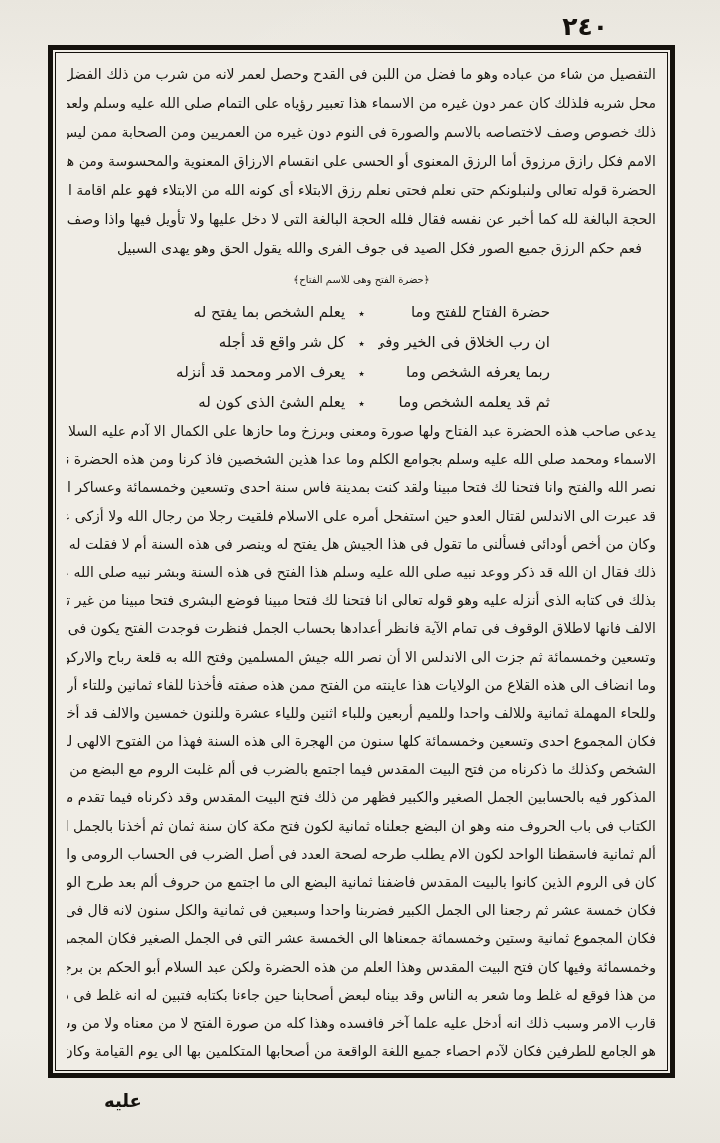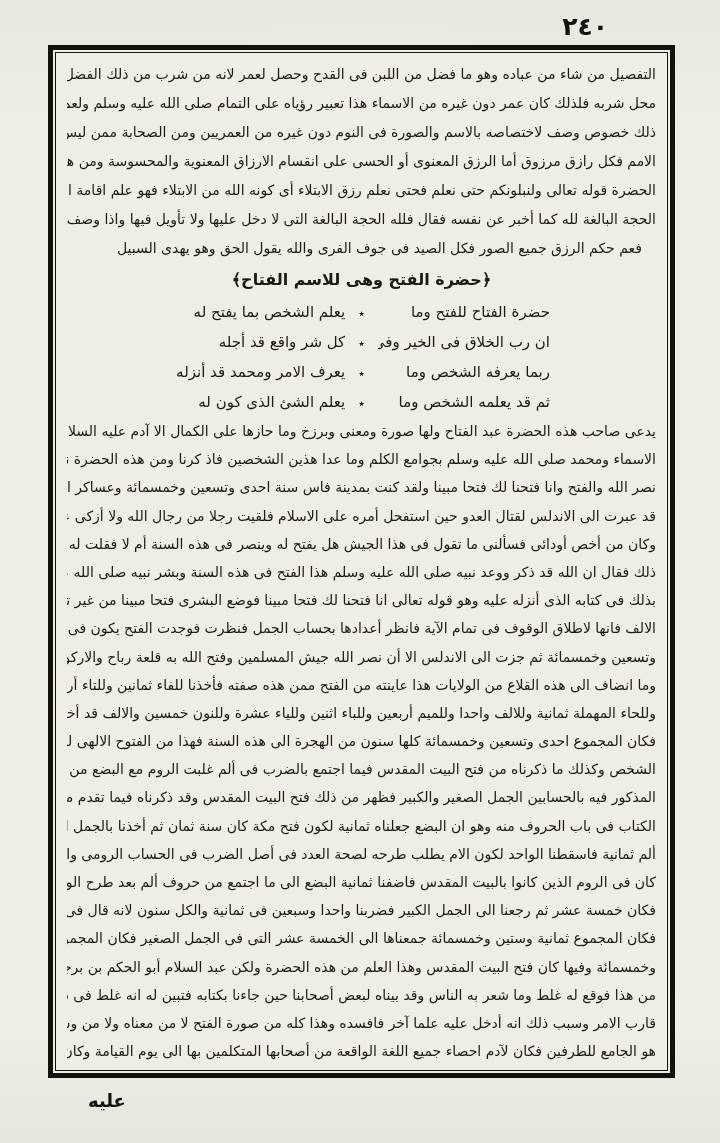--- a/index.html
+++ b/index.html
@@ -45,33 +45,33 @@
   }
   .tline{line-height:29px;height:29px;}
   .bline{line-height:28.2px;height:28.2px;}
   .tline.closing{
     text-align:left;text-align-last:center;
     padding-left:50px;padding-right:14px;
   }
   .heading{
     text-align:left;text-align-last:center;
     direction:rtl;
-    font-size:16px;font-weight:bold;
+    font-size:10px;font-weight:normal;
     line-height:30px;height:30px;margin:2px 0 2px 0;
   }
   .verse{
     display:flex;direction:rtl;align-items:baseline;
     width:64%;margin:0 auto;
     line-height:30px;height:30px;
     font-size:15px;
   }
   .verse .hemi{flex:1;white-space:nowrap;overflow:hidden;}
   .verse .star{flex:0 0 auto;padding:0 13px;font-size:12px;}
   .catchword{
-    position:absolute;left:88px;top:1090px;
+    position:absolute;left:104px;top:1090px;
     font-size:18px;font-weight:bold;direction:rtl;color:#15120d;
   }
 </style>
 </head>
 <body>
 
 <div class="page">
 
   <div class="page-number">٢٤٠</div>
 

